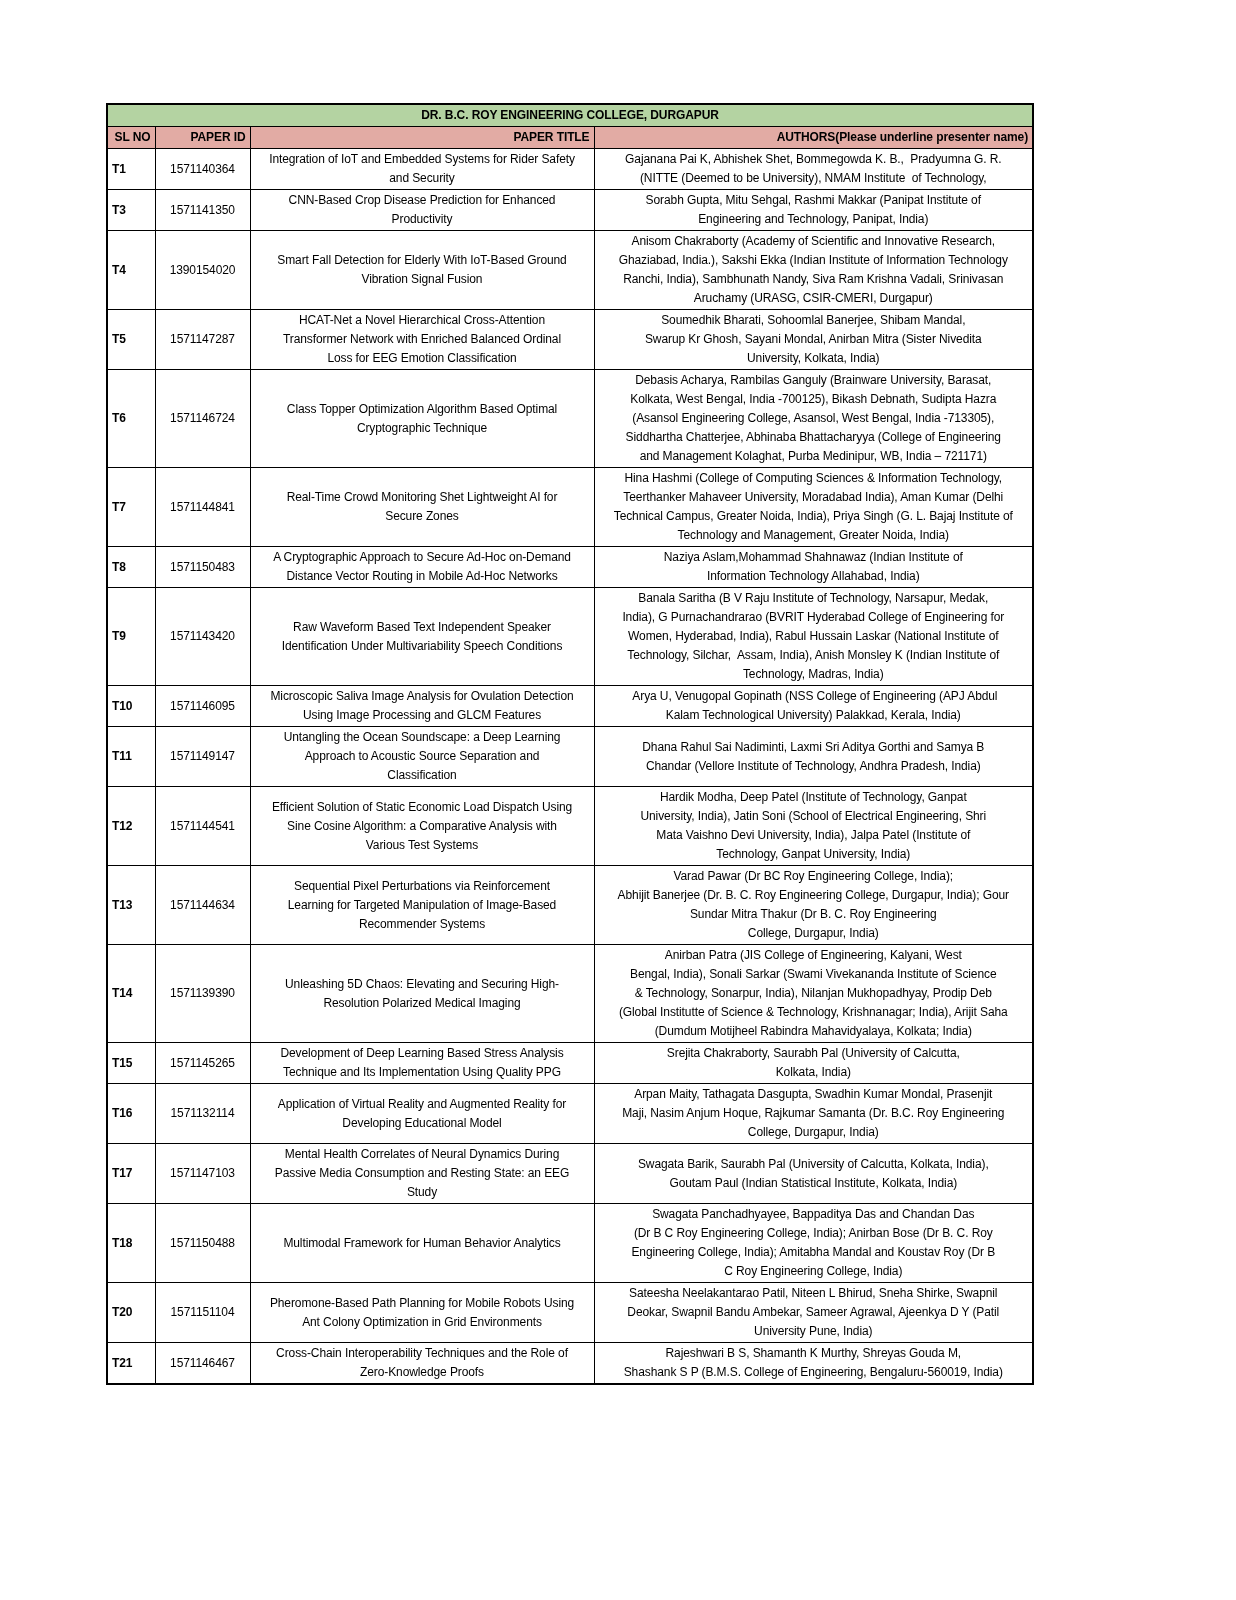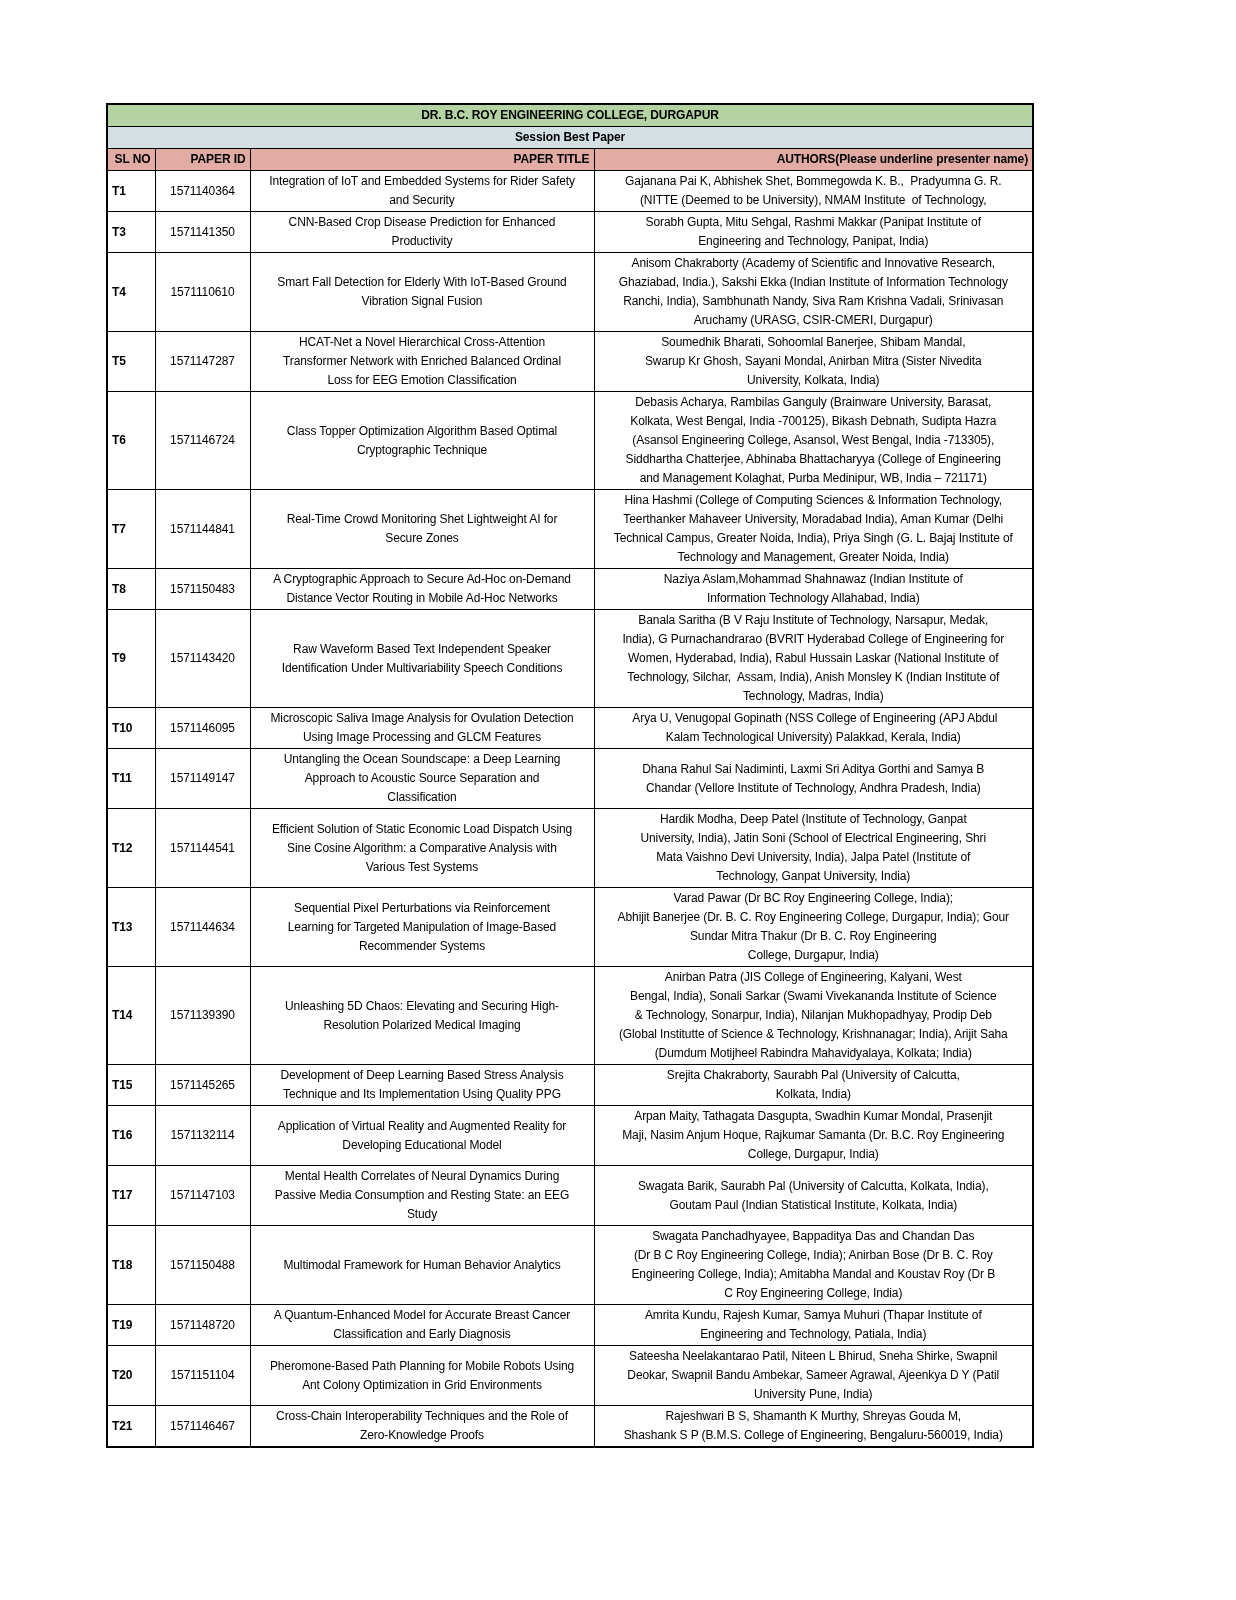--- a/index.html
+++ b/index.html
@@ -82,23 +82,20 @@
     <colgroup>
       <col class="c-sl">
       <col class="c-id">
       <col class="c-title">
       <col class="c-authors">
     </colgroup>
     <thead>
       <tr class="banner-row banner-college">
         <th colspan="4">DR. B.C. ROY ENGINEERING COLLEGE, DURGAPUR</th>
       </tr>
-      <tr class="banner-row banner-session">
-        <th colspan="4">Session Best Paper</th>
-      </tr>
       <tr class="colhead-row">
         <th>SL NO</th>
         <th>PAPER ID</th>
         <th>PAPER TITLE</th>
         <th>AUTHORS(Please underline presenter name)</th>
       </tr>
     </thead>
     <tbody>
         <tr>
       <td class="cell-sl">T1</td>
@@ -111,21 +108,21 @@
         <tr>
       <td class="cell-sl">T3</td>
       <td class="cell-id">1571141350</td>
       <td class="cell-title">CNN-Based Crop Disease Prediction for Enhanced
 Productivity</td>
       <td class="cell-authors">Sorabh Gupta, Mitu Sehgal, Rashmi Makkar (Panipat Institute of
 Engineering and Technology, Panipat, India)</td>
     </tr>
         <tr>
       <td class="cell-sl">T4</td>
-      <td class="cell-id">1571110610</td>
+      <td class="cell-id">1390154020</td>
       <td class="cell-title">Smart Fall Detection for Elderly With IoT-Based Ground
 Vibration Signal Fusion</td>
       <td class="cell-authors">Anisom Chakraborty (Academy of Scientific and Innovative Research,
 Ghaziabad, India.), Sakshi Ekka (Indian Institute of Information Technology
 Ranchi, India), Sambhunath Nandy, Siva Ram Krishna Vadali, Srinivasan
 Aruchamy (URASG, CSIR-CMERI, Durgapur)</td>
     </tr>
         <tr>
       <td class="cell-sl">T5</td>
       <td class="cell-id">1571147287</td>
@@ -255,28 +252,20 @@
         <tr>
       <td class="cell-sl">T18</td>
       <td class="cell-id">1571150488</td>
       <td class="cell-title">Multimodal Framework for Human Behavior Analytics</td>
       <td class="cell-authors">Swagata Panchadhyayee, Bappaditya Das and Chandan Das
 (Dr B C Roy Engineering College, India); Anirban Bose (Dr B. C. Roy
 Engineering College, India); Amitabha Mandal and Koustav Roy (Dr B
 C Roy Engineering College, India)</td>
     </tr>
         <tr>
-      <td class="cell-sl">T19</td>
-      <td class="cell-id">1571148720</td>
-      <td class="cell-title">A Quantum-Enhanced Model for Accurate Breast Cancer
-Classification and Early Diagnosis</td>
-      <td class="cell-authors">Amrita Kundu, Rajesh Kumar, Samya Muhuri (Thapar Institute of
-Engineering and Technology, Patiala, India)</td>
-    </tr>
-        <tr>
       <td class="cell-sl">T20</td>
       <td class="cell-id">1571151104</td>
       <td class="cell-title">Pheromone-Based Path Planning for Mobile Robots Using
 Ant Colony Optimization in Grid Environments</td>
       <td class="cell-authors">Sateesha Neelakantarao Patil, Niteen L Bhirud, Sneha Shirke, Swapnil
 Deokar, Swapnil Bandu Ambekar, Sameer Agrawal, Ajeenkya D Y (Patil
 University Pune, India)</td>
     </tr>
         <tr>
       <td class="cell-sl">T21</td>

